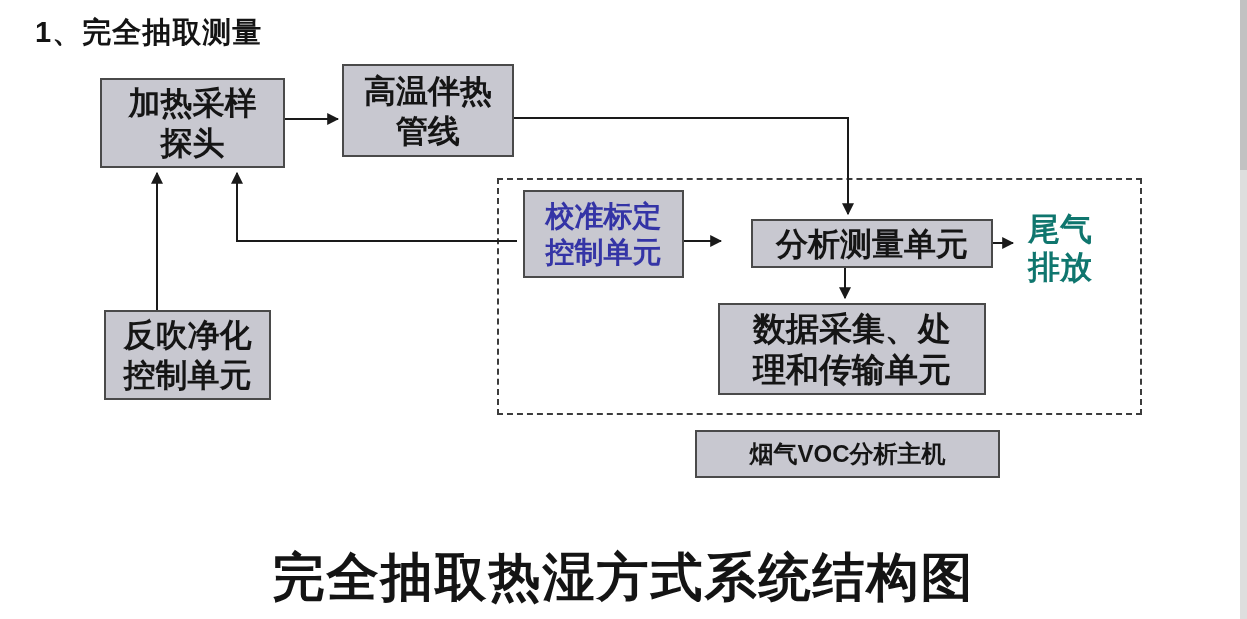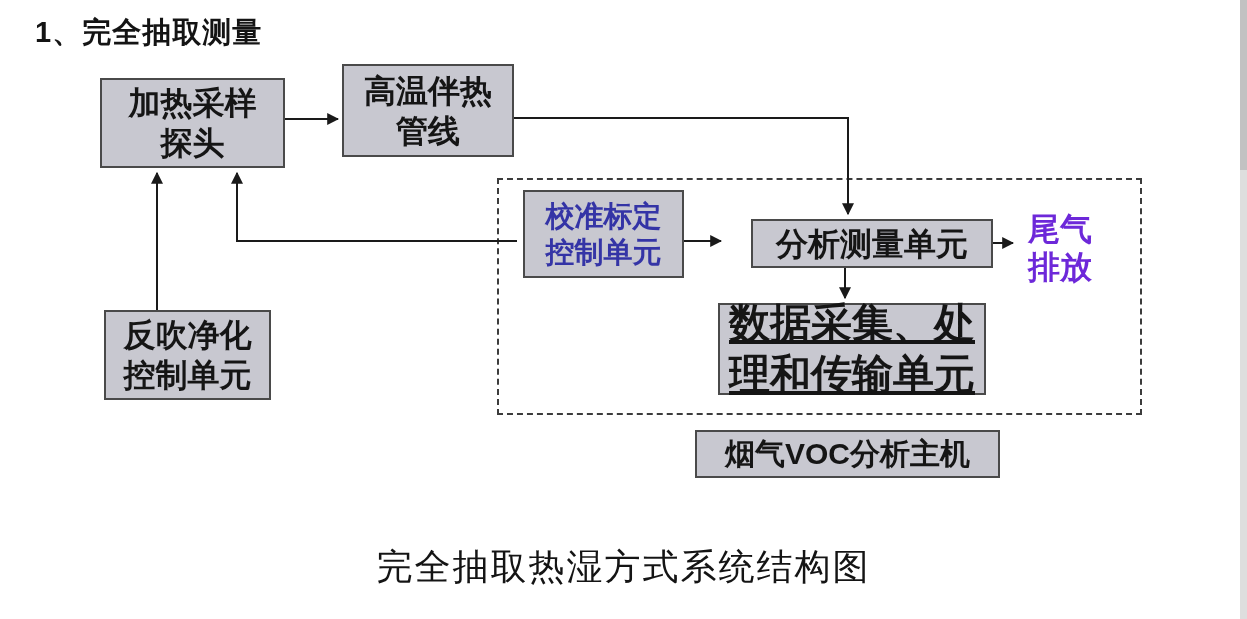--- a/index.html
+++ b/index.html
@@ -37,53 +37,53 @@
     font-size: 32px;
     line-height: 1.25;
     color: #151515;
     white-space: pre-line;
   }
 
   .n-probe       { left: 100px; top: 78px;  width: 185px; height: 90px; }
   .n-pipeline    { left: 342px; top: 64px;  width: 172px; height: 93px; }
   .n-calibration { left: 517px; top: 190px; width: 161px; height: 88px; font-size: 29px; color: #3434a6; margin-left: 6px; }
   .n-analysis    { left: 726px; top: 219px; width: 242px; height: 49px; margin-left: 25px; }
-  .n-data        { left: 718px; top: 303px; width: 268px; height: 92px; font-size: 41px; text-decoration: underline; }
+  .n-data        { left: 718px; top: 303px; width: 268px; height: 92px; font-size: 33px; }
   .n-blowback    { left: 104px; top: 310px; width: 167px; height: 90px; }
-  .n-host        { left: 695px; top: 430px; width: 305px; height: 48px; font-size: 30px; }
+  .n-host        { left: 695px; top: 430px; width: 305px; height: 48px; font-size: 24px; }
 
   .host-frame {
     position: absolute;
     left: 497px;
     top: 178px;
     width: 645px;
     height: 237px;
     border: 2px dashed #3c3c3c;
     background: transparent;
   }
 
   .exhaust {
     position: absolute;
     left: 1028px;
     top: 210px;
     font-size: 32px;
     font-weight: bold;
     line-height: 1.2;
     text-align: right;
-    color: #6d28d9;
+    color: #0f766e;
     white-space: pre-line;
   }
 
   .caption {
     position: absolute;
     left: 50%;
     transform: translateX(-50%);
     top: 543px;
-    font-size: 36px;
-    font-weight: normal;
+    font-size: 52px;
+    font-weight: bold;
     letter-spacing: 2px;
     color: #141414;
     white-space: nowrap;
   }
 
   .arrow-layer {
     position: absolute;
     left: 0; top: 0;
     width: 1247px;
     height: 619px;

